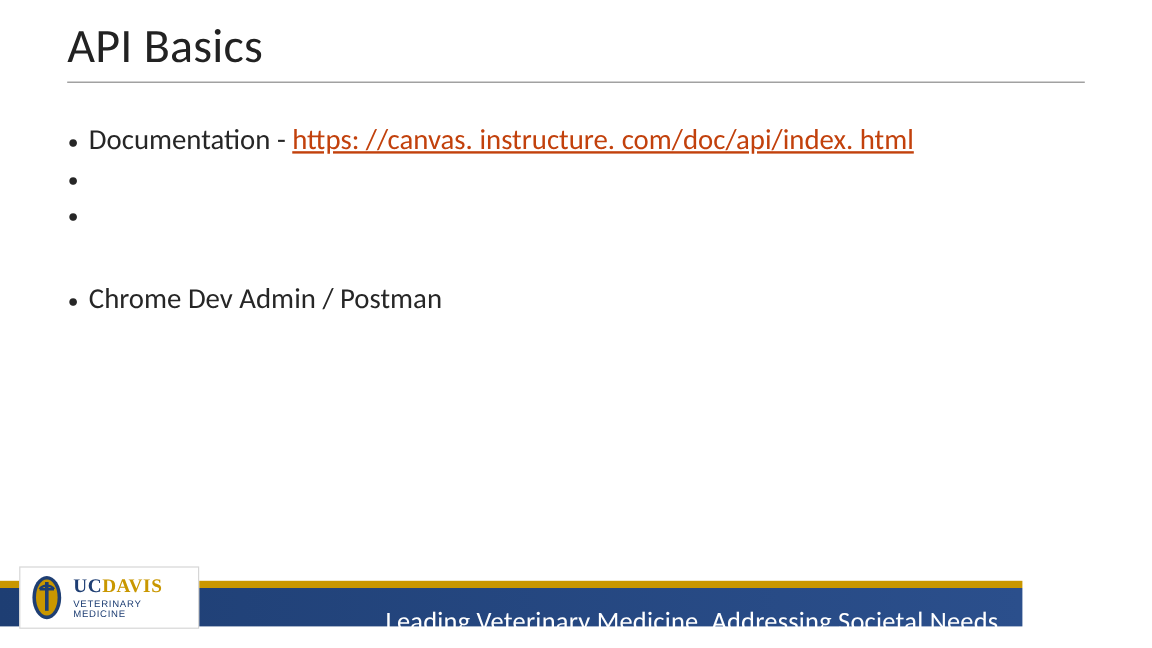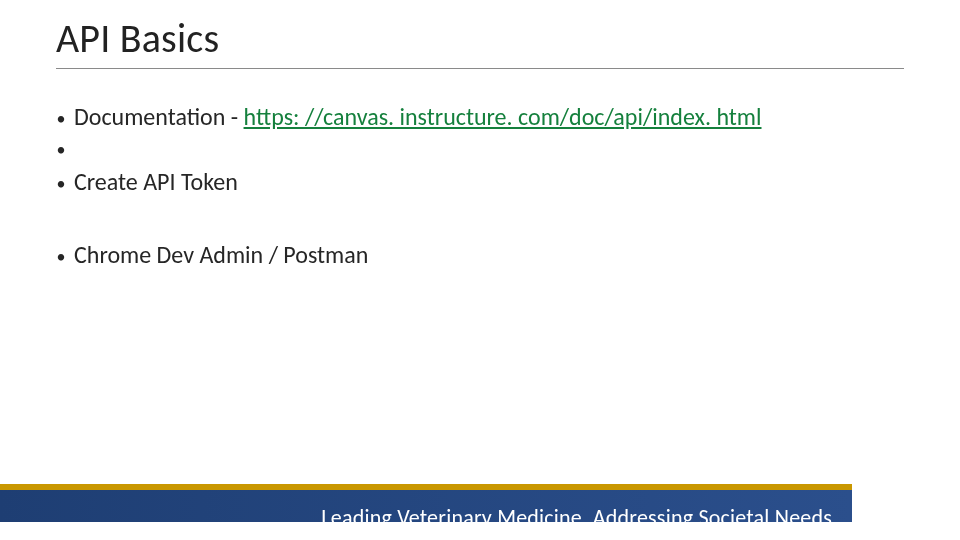--- a/index.html
+++ b/index.html
@@ -51,21 +51,21 @@
     flex: 0 0 auto;
     font-size: 18px;
     line-height: 30px;
     text-align: center;
     color: #262626;
   }
   .bullet-text { }
   .group2 { margin-top: 38px; }
   .link {
     text-decoration: underline;
-    color: #15803d;
+    color: #c2410c;
   }
   .footer-bar {
     position: absolute;
     left: 0;
     right: 0;
     bottom: 18px;
     height: 44px;
   }
   .footer-gold {
     position: absolute;
@@ -148,31 +148,46 @@
         <span>Documentation - </span><a class="link" href="#">https: //canvas. instructure. com/doc/api/index. html</a>
       </span>
     </div>
 
     <div class="bullet-row">
       <span class="bullet-dot">•</span>
     </div>
 
     <div class="bullet-row">
       <span class="bullet-dot">•</span>
-      <span class="bullet-text">Create API Token</span>
     </div>
 
     <div class="bullet-row group2">
       <span class="bullet-dot">•</span>
       <span class="bullet-text">Chrome Dev Admin / Postman</span>
     </div>
 
   </div>
 
   <div class="footer-bar">
     <div class="footer-gold"></div>
     <div class="footer-blue">
       <div class="footer-tagline">Leading Veterinary Medicine, Addressing Societal Needs</div>
     </div>
   </div>
 
+  <div class="logo-box">
+    <div class="logo-seal">
+      <svg width="26" height="38" viewBox="0 0 26 38">
+        <ellipse cx="13" cy="19" rx="12" ry="18" fill="#1e3e73"></ellipse>
+        <ellipse cx="13" cy="19" rx="9" ry="15" fill="#c99700"></ellipse>
+        <rect x="11.5" y="6" width="3" height="24" fill="#1e3e73"></rect>
+        <path d="M7 12 L19 12 M7 12 Q9 9 13 9 Q17 9 19 12" stroke="#1e3e73" stroke-width="2" fill="none"></path>
+      </svg>
+    </div>
+    <div class="logo-text">
+      <div class="logo-uc">
+        <span class="uc-blue">UC</span><span class="uc-gold">DAVIS</span>
+      </div>
+      <div class="logo-sub">VETERINARY MEDICINE</div>
+    </div>
+  </div>
 
 </div>
 
 </body></html>

